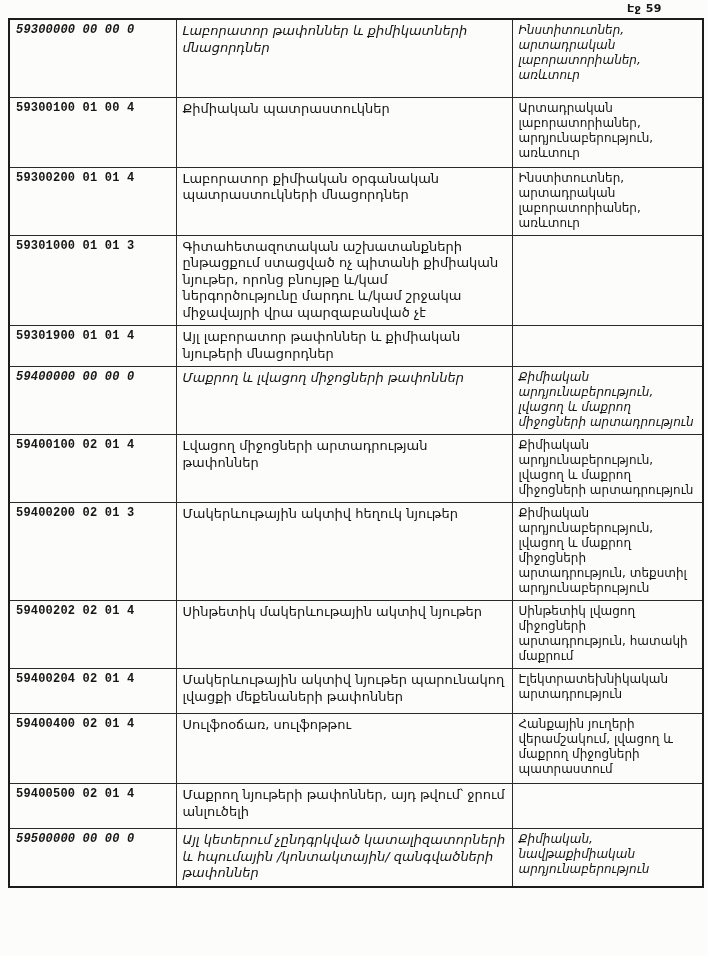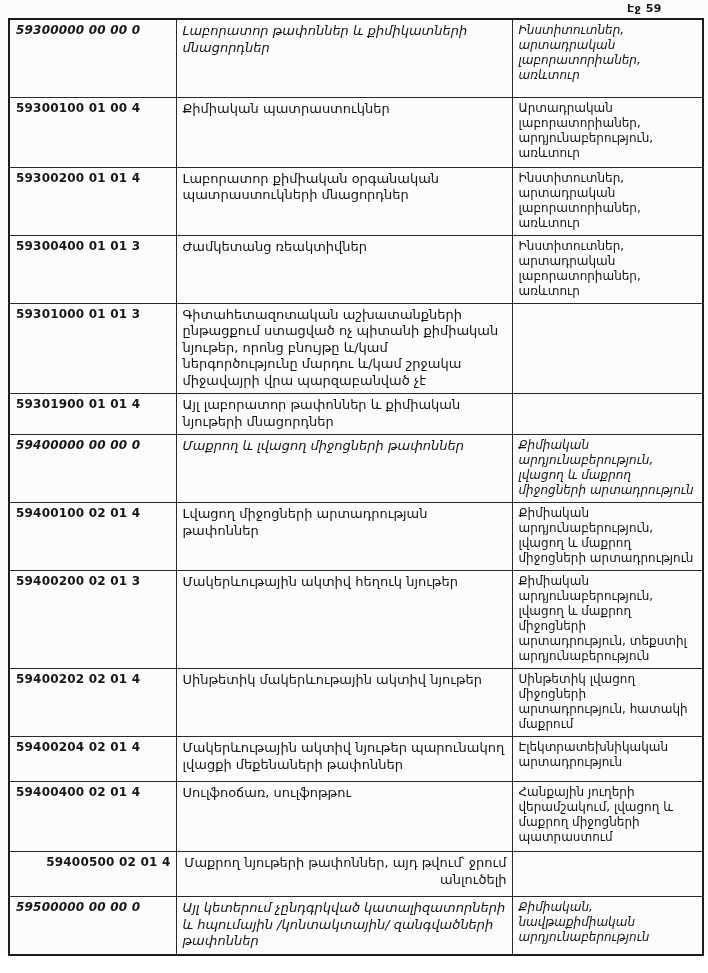--- a/index.html
+++ b/index.html
@@ -37,20 +37,21 @@
   td {
     border: 1px solid #2a2a2a;
     vertical-align: top;
     padding: 3px 5px 4px 6px;
   }
   td.code {
     font-weight: bold;
     font-size: 12px;
     white-space: nowrap;
     letter-spacing: 0.2px;
+    font-family: Liberation Mono, monospace;
   }
   td.desc { font-size: 13px; line-height: 1.27; }
   td.src  { font-size: 12px; line-height: 1.25; }
   tr.group td { font-style: italic; }
 </style>
 </head>
 <body>
 
 <div class="page">
   <div class="page-num">Էջ 59</div>
@@ -68,25 +69,20 @@
           <td class="src">Ինստիտուտներ, արտադրական լաբորատորիաներ, առևտուր</td>
         </tr>
         <tr style="height: 70px; margin-top: 38px;">
           <td class="code">59300100 01 00 4</td>
           <td class="desc">Քիմիական պատրաստուկներ</td>
           <td class="src">Արտադրական լաբորատորիաներ, արդյունաբերություն, առևտուր</td>
         </tr>
         <tr style="height: 67px;">
           <td class="code">59300200 01 01 4</td>
           <td class="desc">Լաբորատոր քիմիական օրգանական պատրաստուկների մնացորդներ</td>
-          <td class="src">Ինստիտուտներ, արտադրական լաբորատորիաներ, առևտուր</td>
-        </tr>
-        <tr style="height: 66px;">
-          <td class="code">59300400 01 01 3</td>
-          <td class="desc">Ժամկետանց ռեակտիվներ</td>
           <td class="src">Ինստիտուտներ, արտադրական լաբորատորիաներ, առևտուր</td>
         </tr>
         <tr style="height: 90px; margin-left: 36px;">
           <td class="code">59301000 01 01 3</td>
           <td class="desc">Գիտահետազոտական աշխատանքների ընթացքում ստացված ոչ պիտանի քիմիական նյութեր, որոնց բնույթը և/կամ ներգործությունը մարդու և/կամ շրջակա միջավայրի վրա պարզաբանված չէ</td>
           <td class="src"></td>
         </tr>
         <tr style="height: 32px;">
           <td class="code">59301900 01 01 4</td>
           <td class="desc">Այլ լաբորատոր թափոններ և քիմիական նյութերի մնացորդներ</td>
@@ -115,21 +111,21 @@
         <tr style="height: 45px;">
           <td class="code">59400204 02 01 4</td>
           <td class="desc">Մակերևութային ակտիվ նյութեր պարունակող լվացքի մեքենաների թափոններ</td>
           <td class="src">Էլեկտրատեխնիկական արտադրություն</td>
         </tr>
         <tr style="height: 70px;">
           <td class="code">59400400 02 01 4</td>
           <td class="desc">Սուլֆոօճառ, սուլֆոթթու</td>
           <td class="src">Հանքային յուղերի վերամշակում, լվացող և մաքրող միջոցների պատրաստում</td>
         </tr>
-        <tr style="height: 45px; text-align: right;">
+        <tr style="height: 45px;">
           <td class="code">59400500 02 01 4</td>
           <td class="desc">Մաքրող նյութերի թափոններ, այդ թվում՝ ջրում անլուծելի</td>
           <td class="src"></td>
         </tr>
         <tr class="group" style="height: 56px;">
           <td class="code">59500000 00 00 0</td>
           <td class="desc">Այլ կետերում չընդգրկված կատալիզատորների և հպումային /կոնտակտային/ զանգվածների թափոններ</td>
           <td class="src">Քիմիական, նավթաքիմիական արդյունաբերություն</td>
         </tr>
       </tbody>

